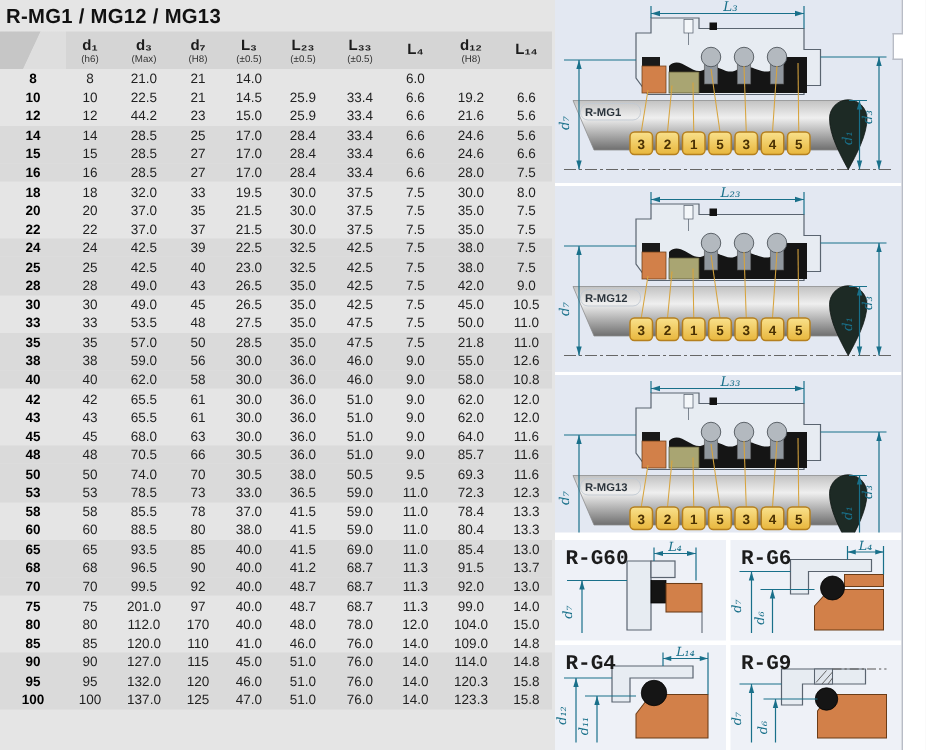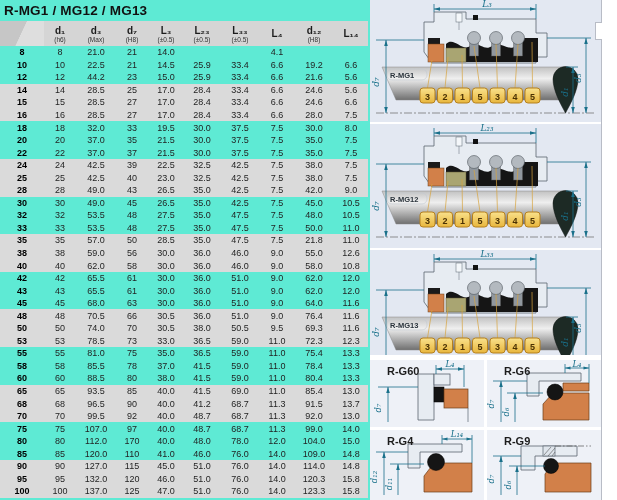--- a/index.html
+++ b/index.html
@@ -1,38 +1,38 @@
 <!DOCTYPE html>
 <html><head>
 <meta charset="utf-8">
 <style>
   html,body{margin:0;padding:0;background:#fff;}
   .page{position:relative;width:617px;height:500px;background:#fff;overflow:hidden;
         font-family:"Liberation Sans",sans-serif;-webkit-font-smoothing:antialiased;}
   
-  .left-panel{position:absolute;left:0;top:0;width:412px;height:500px;background:#5eead4;border-right:1px solid #0ea5e9;box-sizing:border-box;}
+  .left-panel{position:absolute;left:0;top:0;width:412px;height:500px;background:#e5e5e5;border-right:1px solid #0ea5e9;box-sizing:border-box;}
   .title{height:21px;line-height:21px;padding-left:4px;font-size:13.5px;font-weight:bold;color:#111;letter-spacing:.2px;}
   table.spec{border-collapse:collapse;table-layout:fixed;width:368px;}
   table.spec th,table.spec td{padding:0;margin:0;text-align:center;vertical-align:middle;}
   table.spec thead th{background:#d5d5d5;height:25px;font-weight:bold;color:#1c1c1c;}
   table.spec thead th .hm{font-size:10px;line-height:11px;}
   table.spec thead th .hs{font-size:6.5px;line-height:7px;font-weight:normal;color:#333;}
   table.spec thead th.corner{background:linear-gradient(115deg,#c6c6c6 48%,#dedede 49%);}
   table.spec tbody td{height:12.55px;font-size:9px;color:#1f1f1f;line-height:12px;}
   table.spec tbody td.c0{font-weight:bold;color:#000;}
   table.spec tbody tr.band td{background:#dadada;}
   .c0{width:44px}.c1{width:32px}.c2{width:40px}.c3{width:32px}.c4{width:36px}
   .c5{width:36px}.c6{width:40px}.c7{width:34px}.c8{width:40px}.c9{width:34px}
   
   .right-panel{position:absolute;left:370px;top:0;width:231px;height:500px;background:#fff;}
   .diag-section{background:#e3e8f2;margin-bottom:2px;overflow:hidden;}
   .ds0{height:122px}.ds1{height:124px}.ds2{height:105px}
   .detail-grid{display:grid;grid-template-columns:1fr 1fr;grid-template-rows:67px 70px;gap:3px;padding-top:3px;}
   .detail-box{position:relative;background:#eef1f7;overflow:hidden;}
-  .detail-label{position:absolute;left:17px;top:5px;font-size:11px;font-weight:bold;color:#1c1c1c;z-index:2;}
+  .detail-label{position:absolute;left:7px;top:5px;font-size:14px;font-weight:bold;color:#1c1c1c;z-index:2;font-family:Liberation Mono, monospace;}
   
   .right-edge{position:absolute;left:601px;top:0;width:16px;height:500px;background:#fff;border-left:1px solid #b8bcc6;box-sizing:border-box;}
   .edge-notch{position:absolute;left:595px;top:22px;width:7px;height:18px;background:#fff;border:1px solid #b8bcc6;border-right:none;box-sizing:border-box;}
   
   .dim{font:italic 9px "DejaVu Serif",serif;fill:#19708a;}
   .dim2{font:italic 8.5px "DejaVu Serif",serif;fill:#19708a;}
   .dlabel{font:bold 7.5px "Liberation Sans",sans-serif;fill:#2b343c;}
   .tagt{font:bold 9px "Liberation Sans",sans-serif;fill:#4a3103;}
 </style>
 </head>
@@ -89,21 +89,21 @@
         </thead>
         <tbody>
           <tr>
             <td class="c0">8</td>
             <td class="c1">8</td>
             <td class="c2">21.0</td>
             <td class="c3">21</td>
             <td class="c4">14.0</td>
             <td class="c5"></td>
             <td class="c6"></td>
-            <td class="c7">4.1</td>
+            <td class="c7">6.0</td>
             <td class="c8"></td>
             <td class="c9"></td>
           </tr>
           <tr>
             <td class="c0">10</td>
             <td class="c1">10</td>
             <td class="c2">22.5</td>
             <td class="c3">21</td>
             <td class="c4">14.5</td>
             <td class="c5">25.9</td>
@@ -238,32 +238,20 @@
             <td class="c2">49.0</td>
             <td class="c3">45</td>
             <td class="c4">26.5</td>
             <td class="c5">35.0</td>
             <td class="c6">42.5</td>
             <td class="c7">7.5</td>
             <td class="c8">45.0</td>
             <td class="c9">10.5</td>
           </tr>
           <tr>
-            <td class="c0">32</td>
-            <td class="c1">32</td>
-            <td class="c2">53.5</td>
-            <td class="c3">48</td>
-            <td class="c4">27.5</td>
-            <td class="c5">35.0</td>
-            <td class="c6">47.5</td>
-            <td class="c7">7.5</td>
-            <td class="c8">48.0</td>
-            <td class="c9">10.5</td>
-          </tr>
-          <tr>
             <td class="c0">33</td>
             <td class="c1">33</td>
             <td class="c2">53.5</td>
             <td class="c3">48</td>
             <td class="c4">27.5</td>
             <td class="c5">35.0</td>
             <td class="c6">47.5</td>
             <td class="c7">7.5</td>
             <td class="c8">50.0</td>
             <td class="c9">11.0</td>
@@ -342,21 +330,21 @@
           </tr>
           <tr class="band">
             <td class="c0">48</td>
             <td class="c1">48</td>
             <td class="c2">70.5</td>
             <td class="c3">66</td>
             <td class="c4">30.5</td>
             <td class="c5">36.0</td>
             <td class="c6">51.0</td>
             <td class="c7">9.0</td>
-            <td class="c8">76.4</td>
+            <td class="c8">85.7</td>
             <td class="c9">11.6</td>
           </tr>
           <tr class="band">
             <td class="c0">50</td>
             <td class="c1">50</td>
             <td class="c2">74.0</td>
             <td class="c3">70</td>
             <td class="c4">30.5</td>
             <td class="c5">38.0</td>
             <td class="c6">50.5</td>
@@ -370,32 +358,20 @@
             <td class="c2">78.5</td>
             <td class="c3">73</td>
             <td class="c4">33.0</td>
             <td class="c5">36.5</td>
             <td class="c6">59.0</td>
             <td class="c7">11.0</td>
             <td class="c8">72.3</td>
             <td class="c9">12.3</td>
           </tr>
           <tr>
-            <td class="c0">55</td>
-            <td class="c1">55</td>
-            <td class="c2">81.0</td>
-            <td class="c3">75</td>
-            <td class="c4">35.0</td>
-            <td class="c5">36.5</td>
-            <td class="c6">59.0</td>
-            <td class="c7">11.0</td>
-            <td class="c8">75.4</td>
-            <td class="c9">13.3</td>
-          </tr>
-          <tr>
             <td class="c0">58</td>
             <td class="c1">58</td>
             <td class="c2">85.5</td>
             <td class="c3">78</td>
             <td class="c4">37.0</td>
             <td class="c5">41.5</td>
             <td class="c6">59.0</td>
             <td class="c7">11.0</td>
             <td class="c8">78.4</td>
             <td class="c9">13.3</td>
@@ -444,21 +420,21 @@
             <td class="c4">40.0</td>
             <td class="c5">48.7</td>
             <td class="c6">68.7</td>
             <td class="c7">11.3</td>
             <td class="c8">92.0</td>
             <td class="c9">13.0</td>
           </tr>
           <tr>
             <td class="c0">75</td>
             <td class="c1">75</td>
-            <td class="c2">107.0</td>
+            <td class="c2">201.0</td>
             <td class="c3">97</td>
             <td class="c4">40.0</td>
             <td class="c5">48.7</td>
             <td class="c6">68.7</td>
             <td class="c7">11.3</td>
             <td class="c8">99.0</td>
             <td class="c9">14.0</td>
           </tr>
           <tr>
             <td class="c0">80</td>

